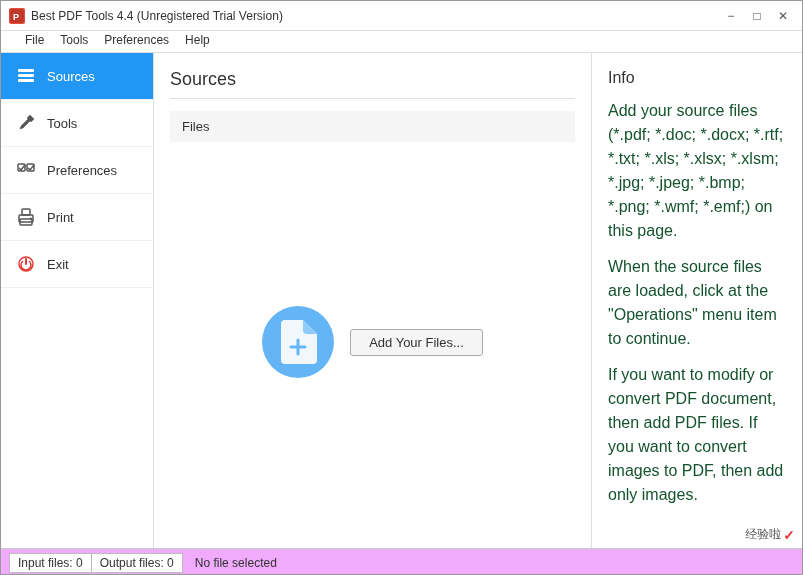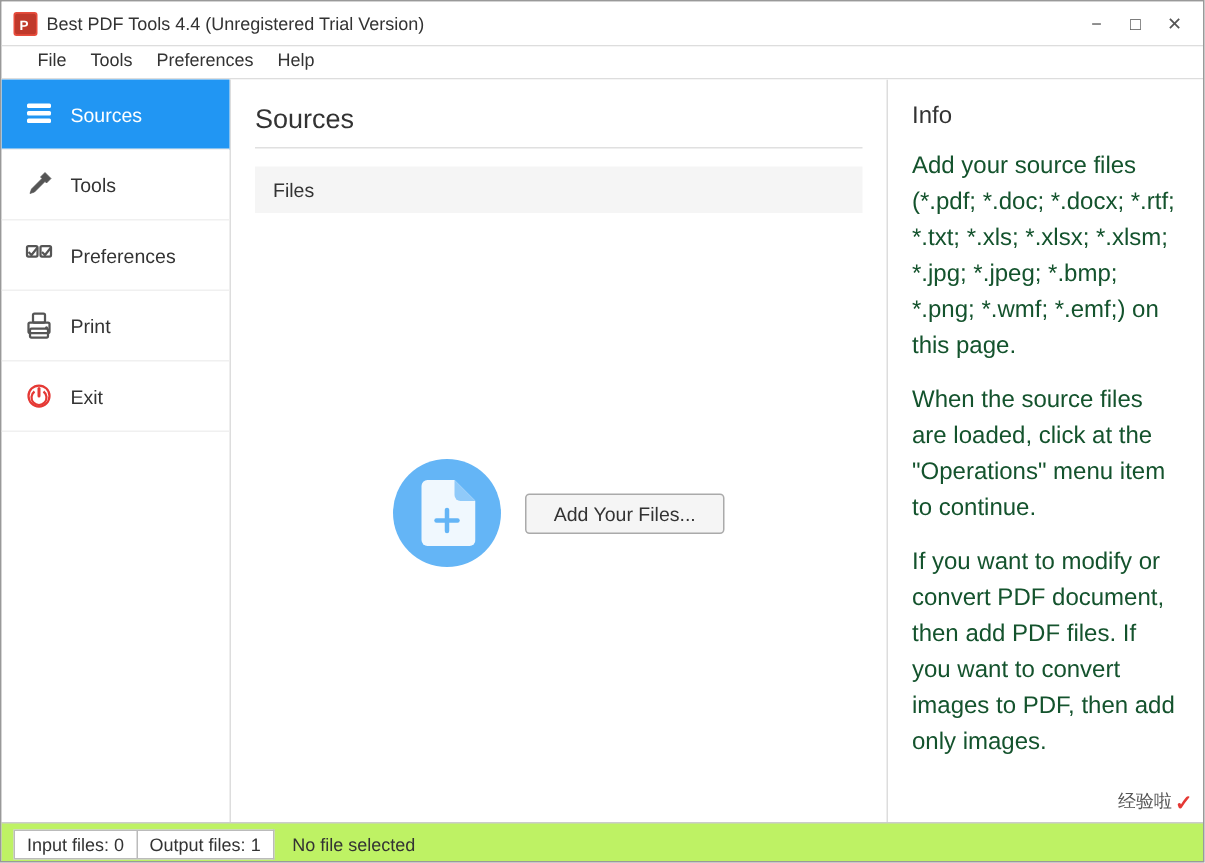--- a/index.html
+++ b/index.html
@@ -201,21 +201,21 @@
     .info-text {
       font-size: 16px;
       color: #14532d;
       line-height: 1.5;
       margin-bottom: 12px;
     }
 
     
     .status-bar {
       height: 28px;
-      background: #bef264;
+      background: #f0abfc;
       border-top: 1px solid #ccc;
       display: flex;
       align-items: center;
       padding: 0 8px;
       gap: 0;
       font-size: 12px;
     }
     .status-segment {
       padding: 2px 8px;
       border: 1px solid #bbb;
@@ -364,20 +364,20 @@
         <div class="info-text">When the source files are loaded, click at the "Operations" menu item to continue.</div>
         <div class="info-text">If you want to modify or convert PDF document, then add PDF files. If you want to convert images to PDF, then add only images.</div>
       </div>
 
     </div>
   </div>
 </div>
 
 <div class="status-bar">
   <span class="status-segment">Input files: 0</span>
-  <span class="status-segment">Output files: 1</span>
+  <span class="status-segment">Output files: 0</span>
   <span class="status-no-file">No file selected</span>
 </div>
 
 <div class="watermark">
   <span class="watermark-text">经验啦</span>
   <span class="watermark-check">✓</span>
 </div>
 
 </body></html>

